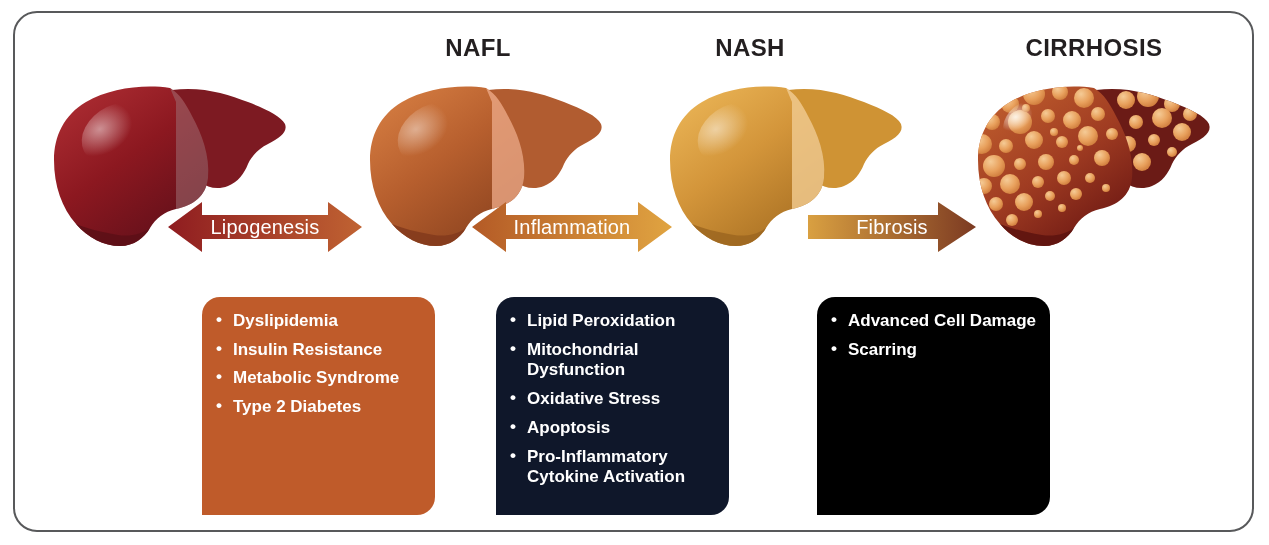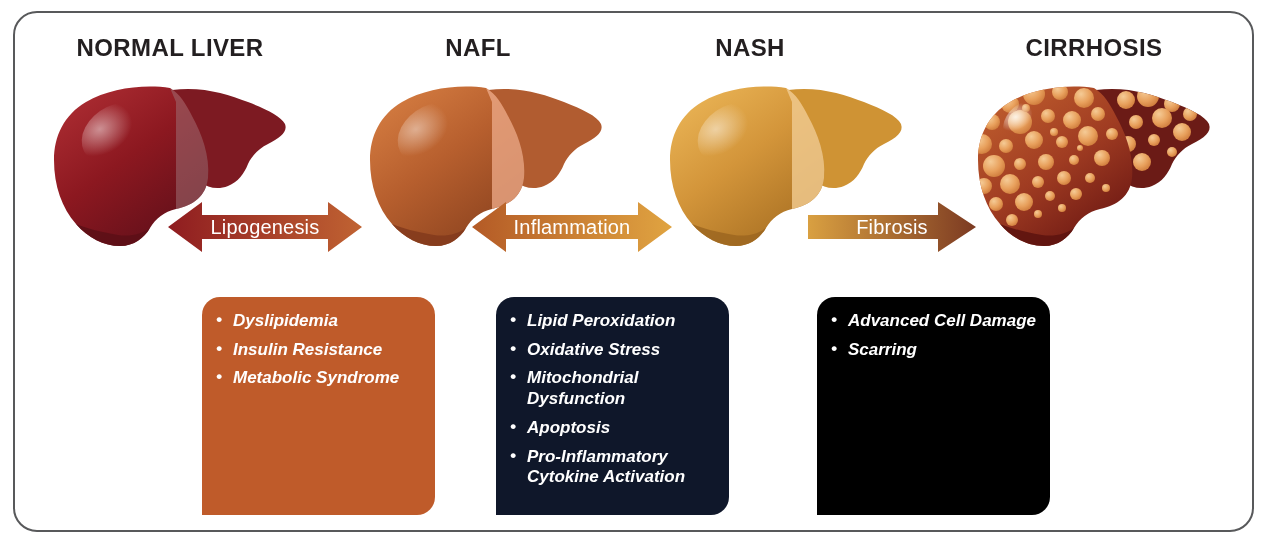--- a/index.html
+++ b/index.html
@@ -81,21 +81,20 @@
     width: 233px;
     height: 218px;
     border-radius: 18px 18px 18px 0;
     box-sizing: border-box;
     padding: 14px 12px 10px 14px;
   }
   .fact-list {
     list-style: none;
     margin: 0;
     padding: 0;
-    font-style: italic;
   }
   .fact-list li {
     position: relative;
     color: #ffffff;
     font-size: 17px;
     font-weight: bold;
     line-height: 1.22;
     margin-bottom: 8px;
     padding-left: 17px;
   }
@@ -107,21 +106,20 @@
     font-size: 17px;
     line-height: 1.22;
   }
 </style>
 </head>
 <body>
 
 <div id="canvas">
   <div class="frame"></div>
 
-  <div class="stage-title" style="left:170px">NORMAL LIVER</div>
   <div class="stage-title" style="left:478px">NAFL</div>
   <div class="stage-title" style="left:750px">NASH</div>
   <div class="stage-title" style="left:1094px">CIRRHOSIS</div>
 
   <div class="liver" style="left:52px; top:78px">
     <svg viewBox="0 0 236 186" xmlns="http://www.w3.org/2000/svg">
       <defs>
         <linearGradient id="n1" x1="0.15" y1="0.1" x2="0.75" y2="0.95">
           <stop offset="0" stop-color="#a82a30"></stop>
           <stop offset="0.45" stop-color="#8c1820"></stop>
@@ -308,28 +306,29 @@
       <path d="M0 15 L130 15 L130 2 L168 27 L130 52 L130 39 L0 39 Z" fill="url(#ag3)"></path>
     </svg>
     <div class="arrow-label" style="padding-right:26px">Fibrosis</div>
   </div>
 
   <div class="fact-box" style="left:202px; background:#bf5b2a">
     <ul class="fact-list">
       <li>Dyslipidemia</li>
       <li>Insulin Resistance</li>
       <li>Metabolic Syndrome</li>
+      <li>Type 2 Diabetes</li>
     </ul>
   </div>
 
   <div class="fact-box" style="left:496px; background:#0f172a">
     <ul class="fact-list">
       <li>Lipid Peroxidation</li>
+      <li>Mitochondrial Dysfunction</li>
       <li>Oxidative Stress</li>
-      <li>Mitochondrial Dysfunction</li>
       <li>Apoptosis</li>
       <li>Pro-Inflammatory Cytokine Activation</li>
     </ul>
   </div>
 
   <div class="fact-box" style="left:817px; background:#000000">
     <ul class="fact-list">
       <li>Advanced Cell Damage</li>
       <li>Scarring</li>
     </ul>

